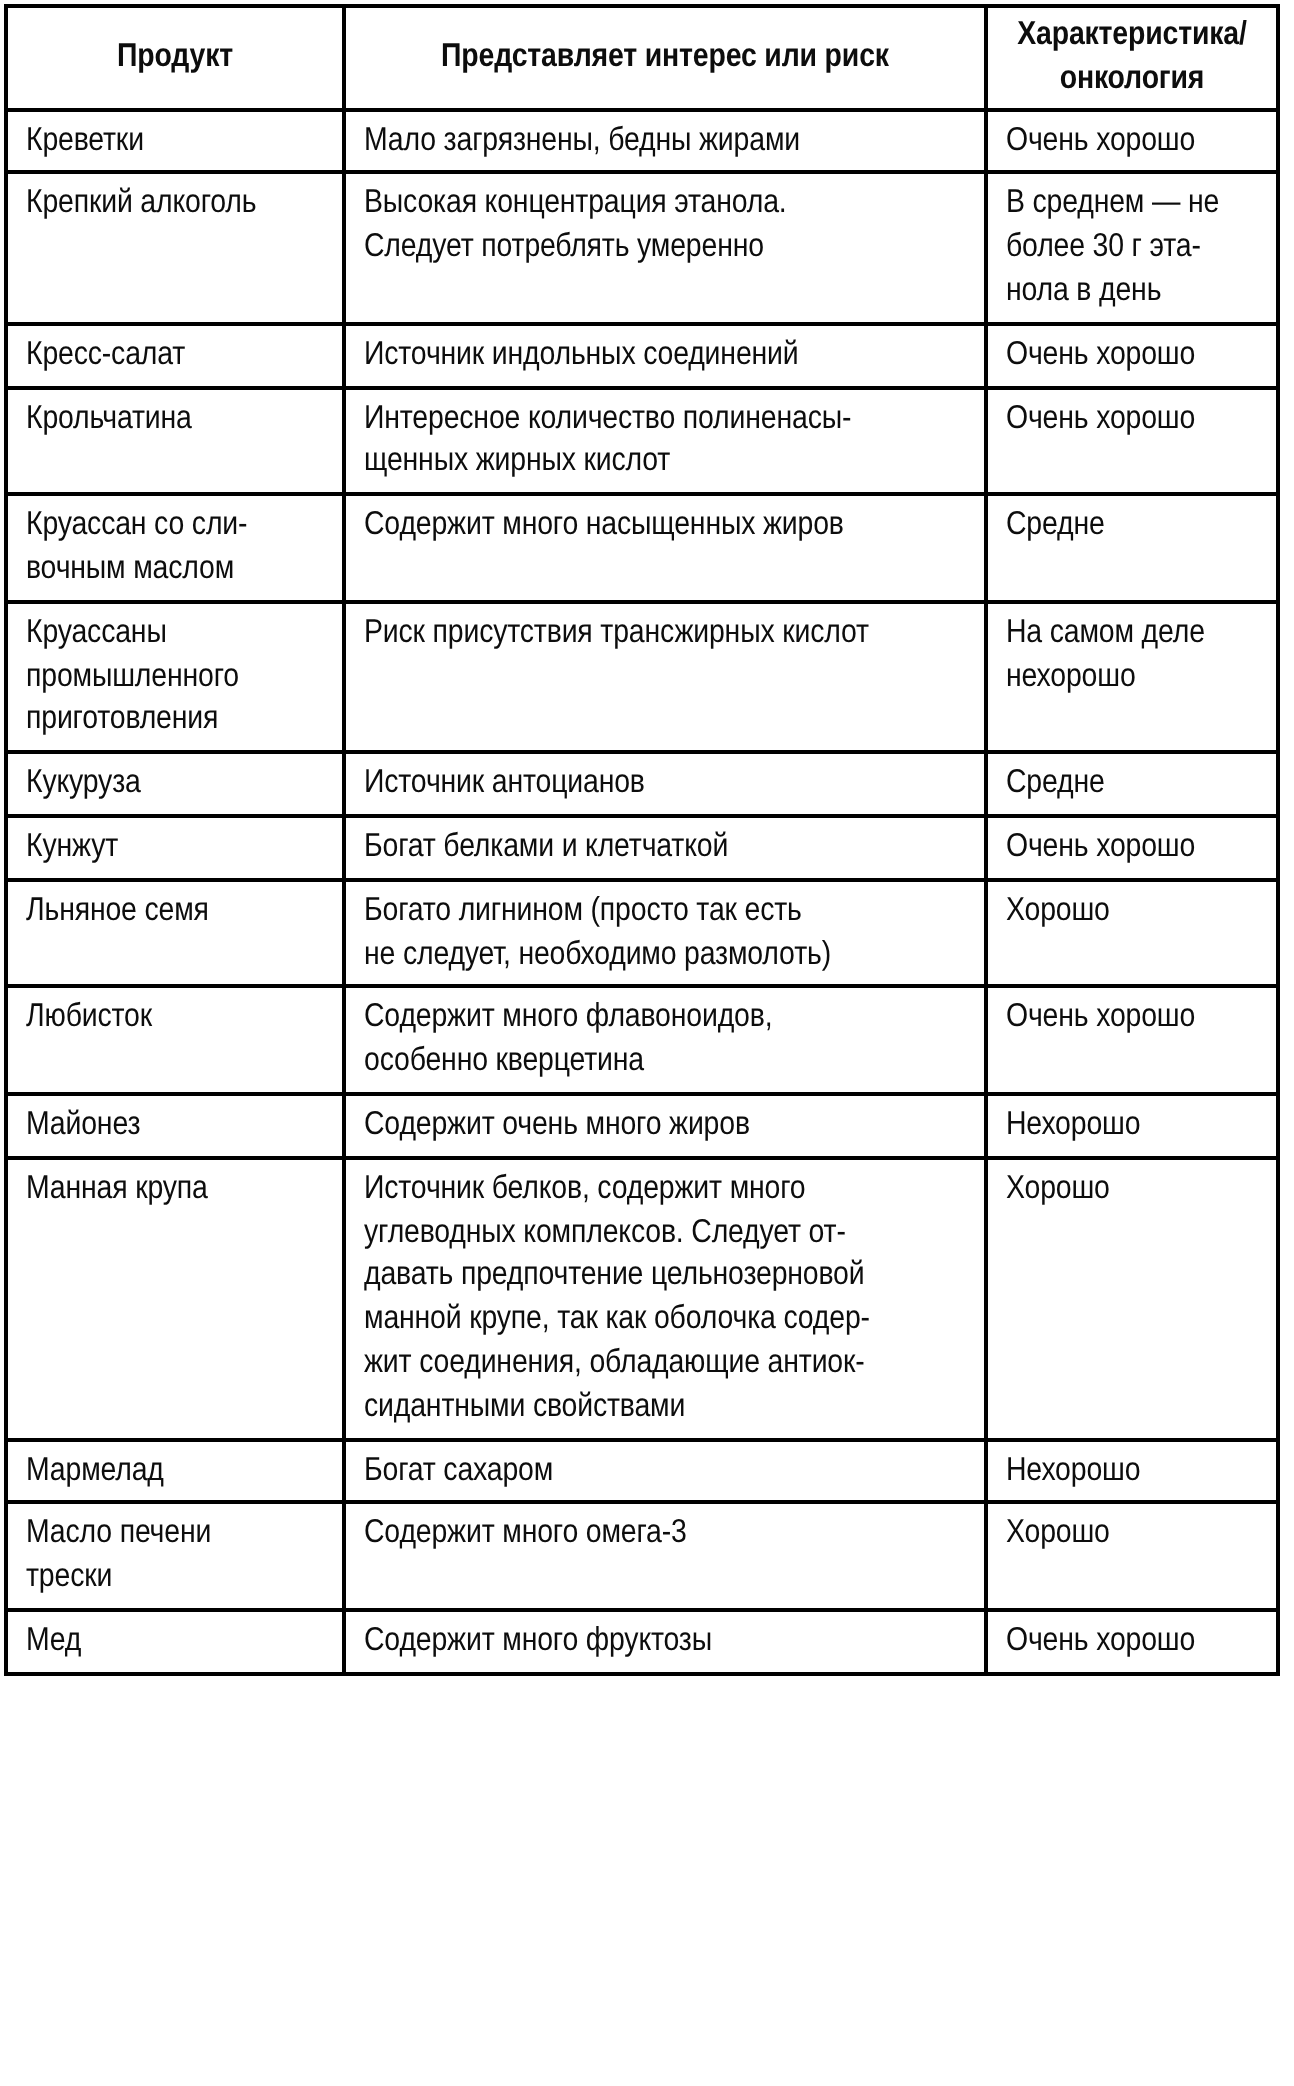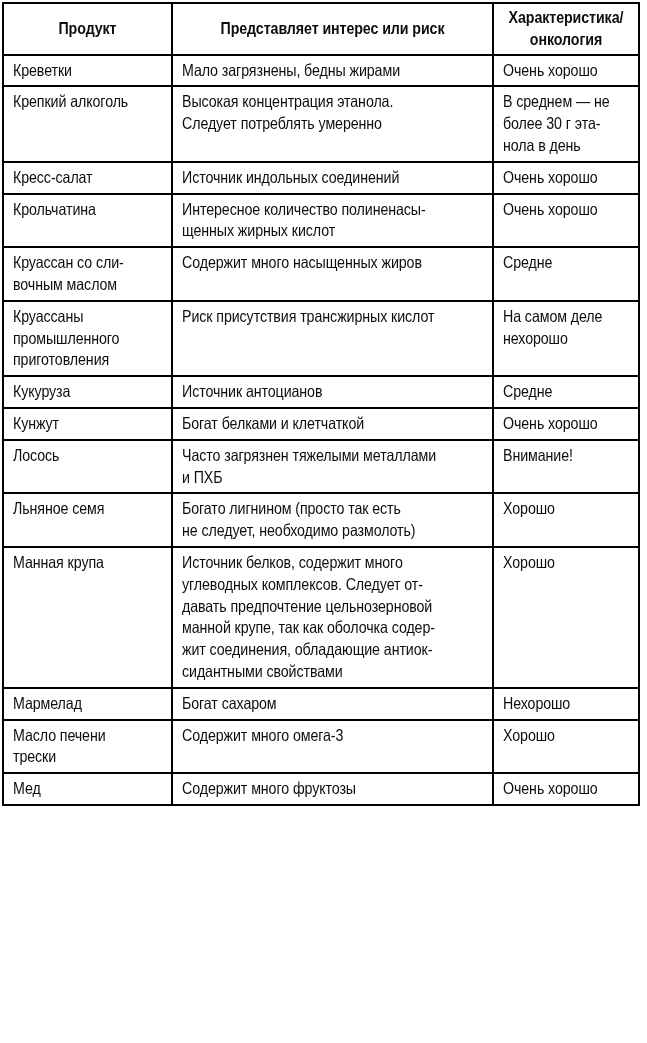--- a/index.html
+++ b/index.html
@@ -173,40 +173,51 @@
           </td>
           <td>
             <span class="txt">Богат белками и клетчаткой</span>
           </td>
           <td>
             <span class="txt">Очень хорошо</span>
           </td>
         </tr>
         <tr>
           <td>
-            <span class="txt">Лосось</span>
-          </td>
-          <td>
-            <span class="txt">Часто загрязнен тяжелыми металлами
-и ПХБ</span>
-          </td>
-          <td>
-            <span class="txt">Внимание!</span>
-          </td>
-        </tr>
-        <tr>
-          <td>
             <span class="txt">Льняное семя</span>
           </td>
           <td>
             <span class="txt">Богато лигнином (просто так есть
 не следует, необходимо размолоть)</span>
           </td>
           <td>
             <span class="txt">Хорошо</span>
+          </td>
+        </tr>
+        <tr>
+          <td>
+            <span class="txt">Любисток</span>
+          </td>
+          <td>
+            <span class="txt">Содержит много флавоноидов,
+особенно кверцетина</span>
+          </td>
+          <td>
+            <span class="txt">Очень хорошо</span>
+          </td>
+        </tr>
+        <tr>
+          <td>
+            <span class="txt">Майонез</span>
+          </td>
+          <td>
+            <span class="txt">Содержит очень много жиров</span>
+          </td>
+          <td>
+            <span class="txt">Нехорошо</span>
           </td>
         </tr>
         <tr>
           <td>
             <span class="txt">Манная крупа</span>
           </td>
           <td>
             <span class="txt">Источник белков, содержит много
 углеводных комплексов. Следует от-
 давать предпочтение цельнозерновой

